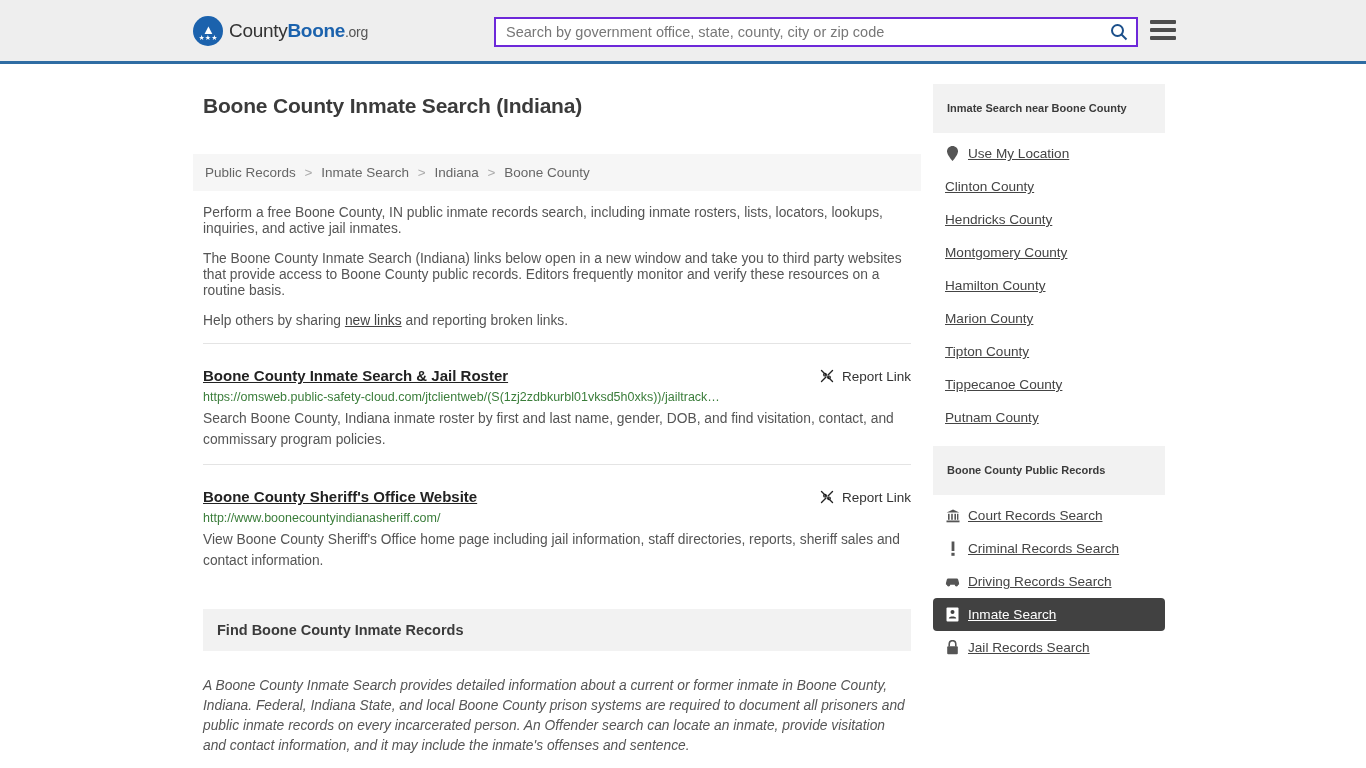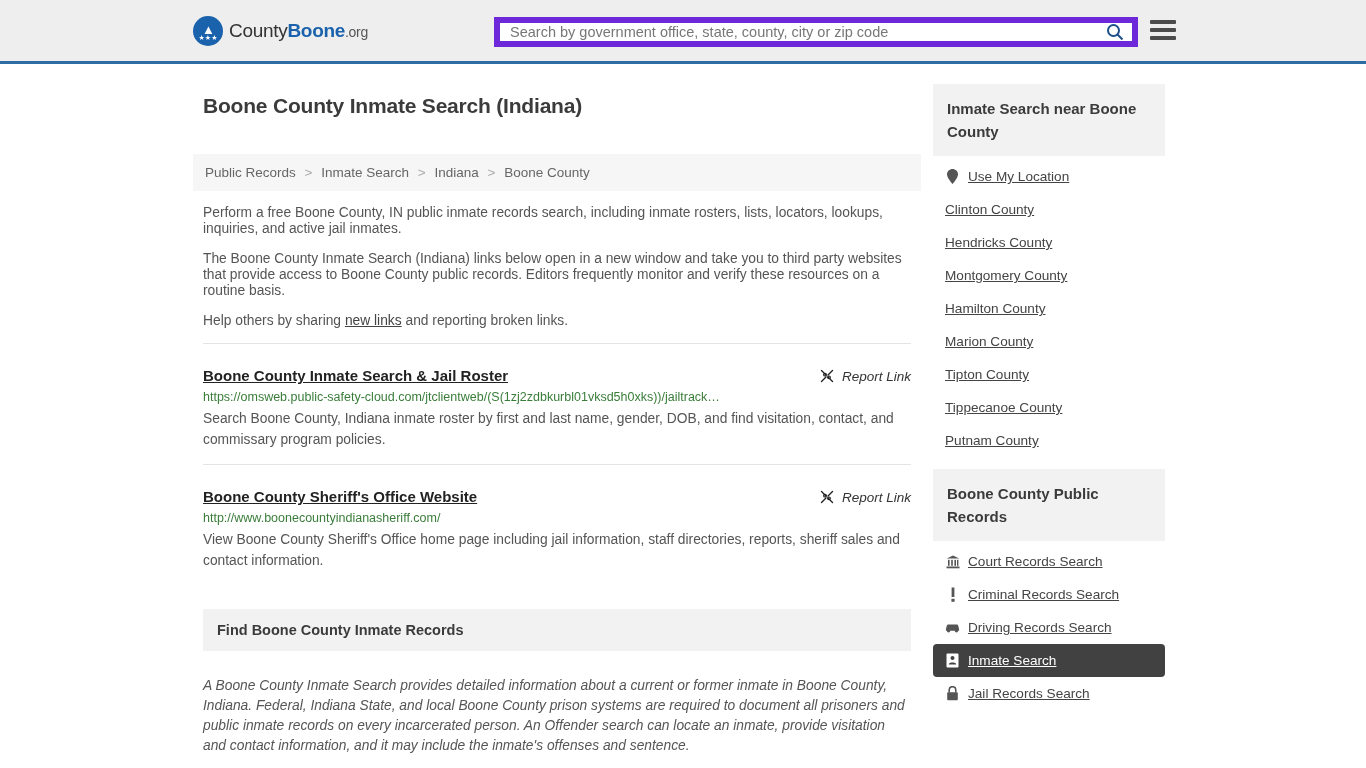--- a/index.html
+++ b/index.html
@@ -43,21 +43,21 @@
     font-size: 19px; color: #333333; letter-spacing: -0.3px;
     font-family: "Liberation Sans", sans-serif;
   }
   .logo-text .b { font-weight: bold; color: #1b62ad; }
   .logo-text .org { font-size: 14px; color: #555555; }
 
   .search-wrap {
     position: absolute; left: 494px; top: 17px;
     width: 644px; height: 30px;
     background: #ffffff;
-    border: 6px solid #6d28d9;
+    border: 2px solid #6d28d9;
     display: flex; align-items: center;
   }
   .search-input {
     flex: 1; border: none; outline: none;
     font-family: "Liberation Sans", sans-serif;
     font-size: 14.5px; color: #555555;
     padding: 0 10px; height: 100%;
     background: transparent;
   }
   .search-input::placeholder { color: #777777; }
@@ -118,21 +118,21 @@
   .result-head {
     display: flex; align-items: flex-start; justify-content: space-between;
   }
   .result-title {
     font-size: 15px; font-weight: bold; color: #222222;
     text-decoration: underline; cursor: pointer;
   }
   .report-link {
     display: flex; align-items: center; gap: 7px;
     font-size: 13.5px; color: #333333; white-space: nowrap;
-    cursor: pointer; padding-top: 1px; font-style: italic;
+    cursor: pointer; padding-top: 1px;
   }
   .result-url {
     font-size: 12.5px; color: #3a7d3a; margin-top: 6px;
     word-break: break-all; line-height: 15px;
   }
   .result-desc {
     font-size: 13.8px; color: #555555; line-height: 21px; margin-top: 3px;
   }
 
   
@@ -152,21 +152,21 @@
   }
   .section-body p.bold-lead {
     font-weight: bold; color: #3b3b3b; margin-top: 16px;
   }
 
   
   .side-panel { margin-bottom: 12px; }
   .side-head {
     background: #f2f2f2;
     padding: 13px 14px;
-    font-size: 15px; font-weight: bold; color: #3b3b3b;
+    font-size: 11px; font-weight: bold; color: #3b3b3b;
     line-height: 23px;
   }
   .side-list { padding-top: 4px; }
   .side-item {
     display: flex; align-items: center; gap: 8px;
     padding: 9px 12px;
     border-radius: 4px;
   }
   .side-item a {
     font-size: 13.6px; color: #444444; text-decoration: underline;

